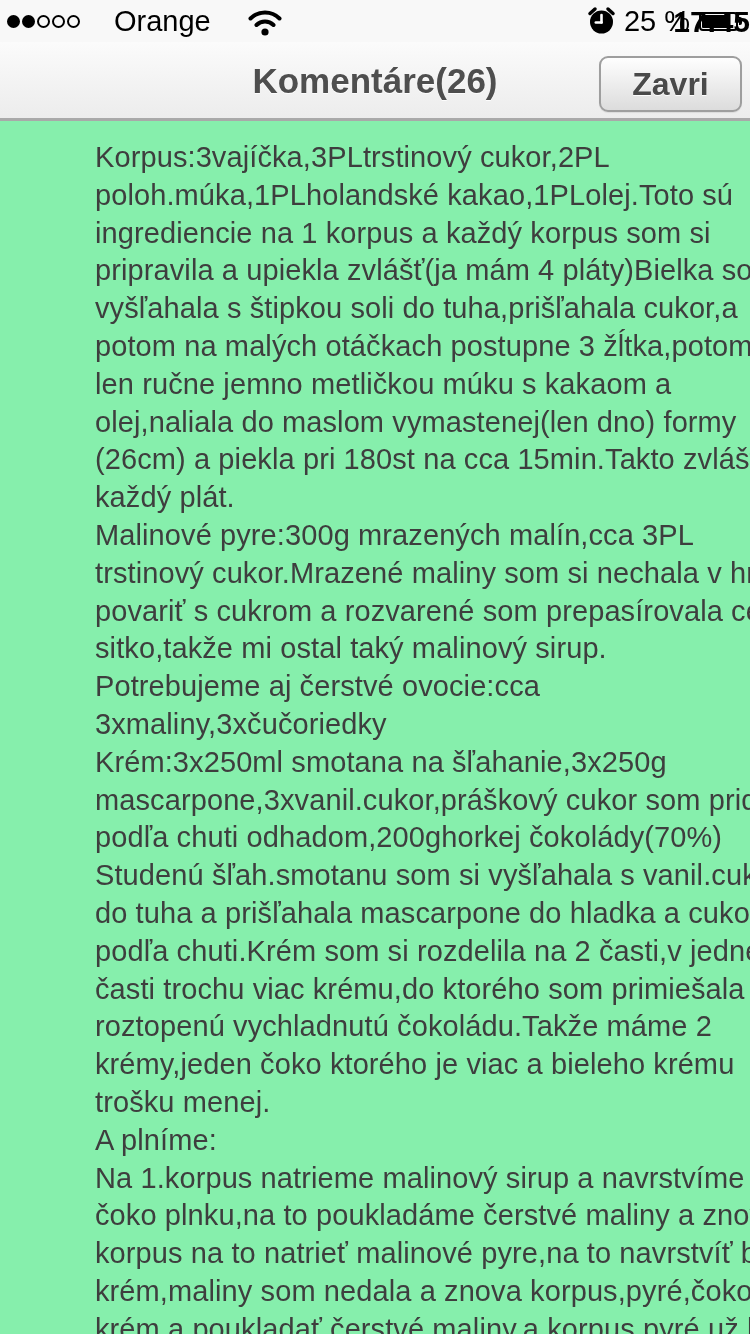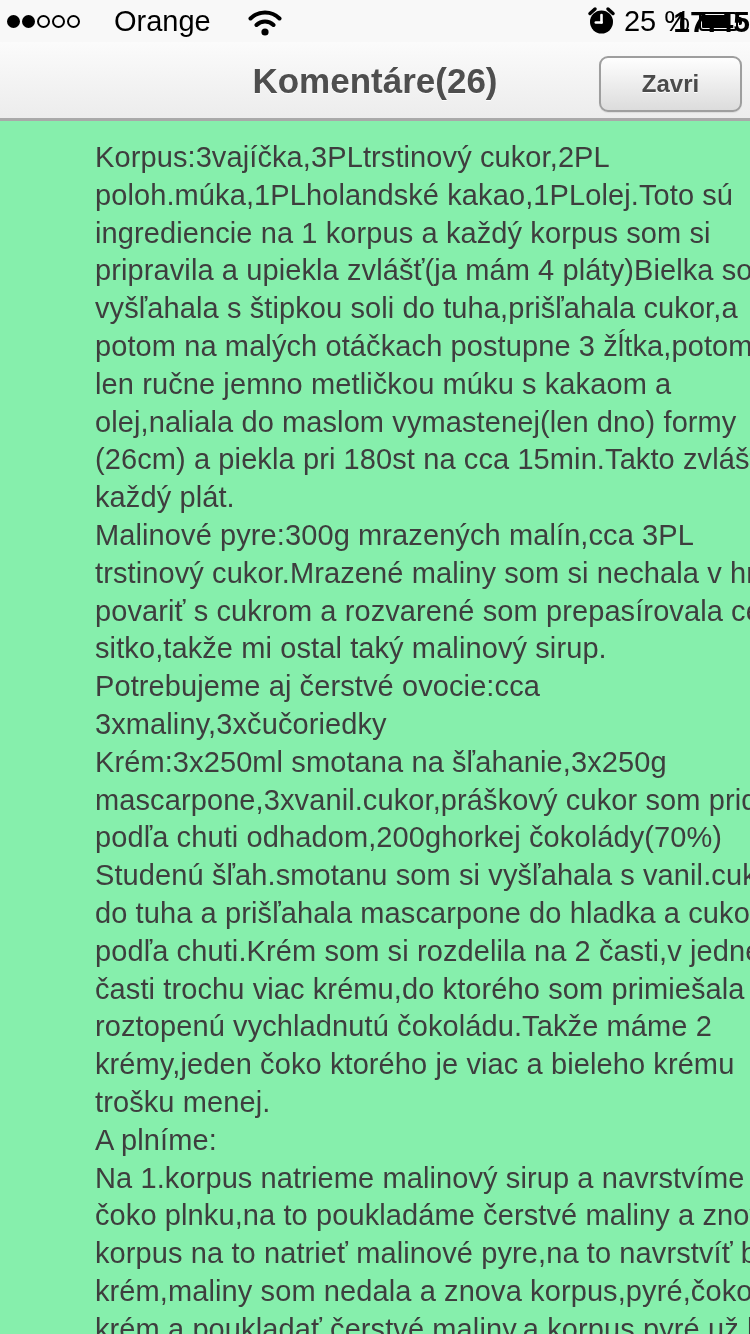--- a/index.html
+++ b/index.html
@@ -29,21 +29,21 @@
   
   .navbar{position:absolute;top:42px;left:0;width:750px;height:76px;
           background:linear-gradient(#fbfbfb,#ececec);
           border-bottom:3px solid #a9a9a9;}
   .nav-title{position:absolute;left:0;right:0;top:0;height:76px;line-height:78px;
              text-align:center;font-size:35px;font-weight:bold;color:#4e4e4e;
              text-shadow:0 1px 0 rgba(255,255,255,0.85);}
   .close-btn{position:absolute;right:8px;top:14px;width:143px;height:56px;
              border:2px solid #9e9e9e;border-radius:9px;
              background:linear-gradient(#fefefe,#dcdcdc);
-             font-family:inherit;font-size:24px;font-weight:bold;color:#4a4a4a;
+             font-family:inherit;font-size:32px;font-weight:bold;color:#4a4a4a;
              text-shadow:0 1px 0 rgba(255,255,255,0.9);
              box-shadow:0 1px 1px rgba(0,0,0,0.08);cursor:pointer;}
 
   
   .content{position:absolute;top:121px;left:0;right:0;bottom:0;background:#86efac;
            overflow:hidden;}
   .comment-text{position:absolute;left:95px;top:18px;width:650px;
                 font-size:29px;line-height:37.8px;color:#3e3e3e;
                 white-space:pre;letter-spacing:0.1px;}
 

